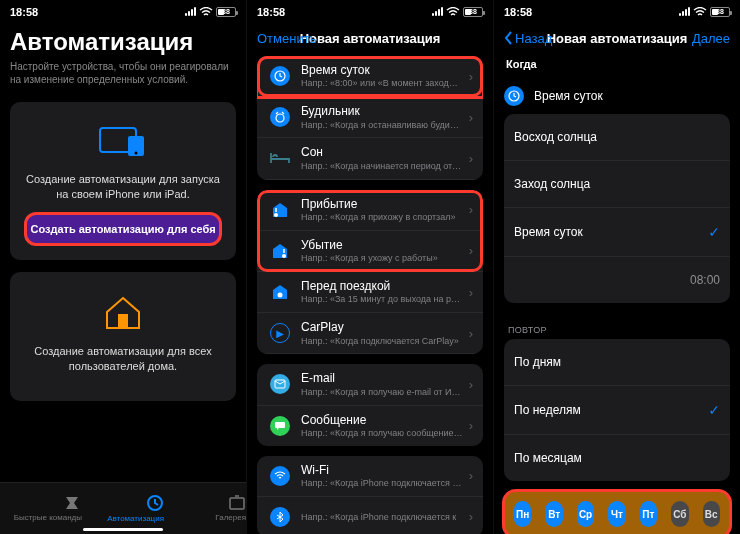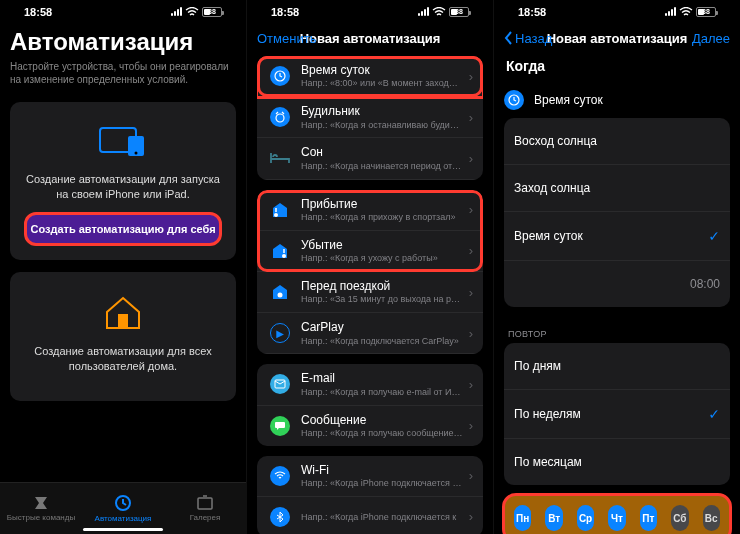--- a/index.html
+++ b/index.html
@@ -1,19 +1,19 @@
 <!DOCTYPE html>
 <html><head>
 <meta charset="utf-8">
 <style>
 *{margin:0;padding:0;box-sizing:border-box;font-family:-apple-system,Helvetica,Arial,sans-serif;-webkit-font-smoothing:antialiased}
 body{background:#000;width:740px;height:534px;display:flex;overflow:hidden}
 .pane{flex:1;height:534px;background:#000;position:relative;display:flex;flex-direction:column;color:#fff;overflow:hidden}
 .sep{width:1px;background:#111}
-.status{height:20px;display:flex;justify-content:space-between;align-items:center;padding:3px 24px 0;font-size:11px;font-weight:600}
+.status{height:20px;display:flex;justify-content:space-between;align-items:center;padding:3px 10px 0;font-size:11px;font-weight:600}
 .st-icons{display:flex;align-items:center;gap:3px}
 .signal{display:flex;align-items:flex-end;gap:1px}
 .signal span{width:2px;background:#fff;border-radius:1px}
 .signal span:nth-child(1){height:3px}.signal span:nth-child(2){height:5px}.signal span:nth-child(3){height:7px}.signal span:nth-child(4){height:9px}
 .batt{width:20px;height:10px;border:1px solid #888;border-radius:2px;position:relative;display:flex;align-items:center;padding:1px}
 .batt:after{content:"";position:absolute;right:-3px;top:3px;width:2px;height:4px;background:#888;border-radius:0 1px 1px 0}
 .batt-fill{background:#fff;height:100%;border-radius:1px}
 .batt-txt{font-size:7px;position:absolute;left:0;right:0;text-align:center;color:#fff;font-weight:700}
 .nav{height:36px;display:flex;align-items:center;justify-content:center;position:relative;font-size:13px;font-weight:600}
 .nav-l{position:absolute;left:10px;color:#0a84ff;font-weight:400;display:flex;align-items:center;gap:2px}
@@ -25,37 +25,37 @@
 .p1-heading{font-size:24px;font-weight:700;margin:8px 0 4px}
 .p1-sub{font-size:10px;color:#888;line-height:1.3;margin-bottom:16px}
 .card{background:#1c1c1e;border-radius:10px;padding:16px 16px;text-align:center;margin-bottom:12px}
 .card-icon{margin:6px auto 14px;display:flex;justify-content:center}
 .card-txt{font-size:11px;color:#ddd;line-height:1.35;margin-bottom:12px}
 .btn{border:none;border-radius:8px;padding:9px 0;width:100%;font-size:11px;font-weight:600;cursor:pointer}
 .btn-blue{background:#4c1d95;color:#fff}
 .btn-orange{background:#ff9500;color:#fff}
 .highlight-red{outline:3px solid #ff3b30;outline-offset:-1px;border-radius:10px}
 .tabbar{position:absolute;bottom:0;left:0;right:0;height:52px;background:#111;display:flex;border-top:1px solid #222}
-.tab{flex:1;display:flex;flex-direction:column;align-items:center;justify-content:center;gap:2px;font-size:8px;color:#777}
+.tab{flex:1;display:flex;flex-direction:column;align-items:flex-end;justify-content:center;gap:2px;font-size:8px;color:#777}
 .tab.active{color:#0a84ff}
 .homebar{position:absolute;bottom:3px;left:50%;transform:translateX(-50%);width:80px;height:3px;background:#fff;border-radius:2px}
 
 
 .group{background:#1c1c1e;border-radius:10px;margin-bottom:10px;overflow:hidden}
 .row{display:flex;align-items:center;padding:7px 10px;border-bottom:1px solid #2a2a2c;min-height:40px;position:relative}
 .row:last-child{border-bottom:none}
 .row-ic{width:26px;display:flex;justify-content:center;align-items:center;margin-right:8px}
 .row-body{flex:1;min-width:0}
 .row-title{font-size:12px;color:#fff;line-height:1.2}
 .row-sub{font-size:9px;color:#818186;line-height:1.2;margin-top:1px;white-space:nowrap;overflow:hidden;text-overflow:ellipsis}
 .chev{color:#5a5a5e;font-size:13px;margin-left:6px}
 
 
 .header-ic-row{display:flex;align-items:center;gap:10px;padding:8px 0}
-.sect-label{font-size:14px;font-weight:600;color:#fff;margin:2px 2px 8px}
+.sect-label{font-size:11px;font-weight:600;color:#fff;margin:2px 2px 8px}
 .p3row{display:flex;align-items:center;justify-content:space-between;padding:16px 10px;font-size:12px;border-bottom:1px solid #2a2a2c}
 .p3row:last-child{border-bottom:none}
 .check{color:#0a84ff;font-size:14px}
 .right-val{color:#8e8e93;font-size:12px}
 .group-label{font-size:9px;color:#8e8e93;text-transform:uppercase;margin:22px 4px 4px;letter-spacing:.3px}
 .weekdays{display:flex;gap:14px;padding:10px;background:#a16207;border-radius:10px}
 .day{width:26px;height:26px;border-radius:13px;display:flex;align-items:center;justify-content:center;font-size:10px;font-weight:600}
 .day.on{background:#0a84ff;color:#fff}
 .day.off{background:#48484a;color:#ddd}
 .wk-wrap{outline:3px solid #ff3b30;outline-offset:-1px;border-radius:12px}

